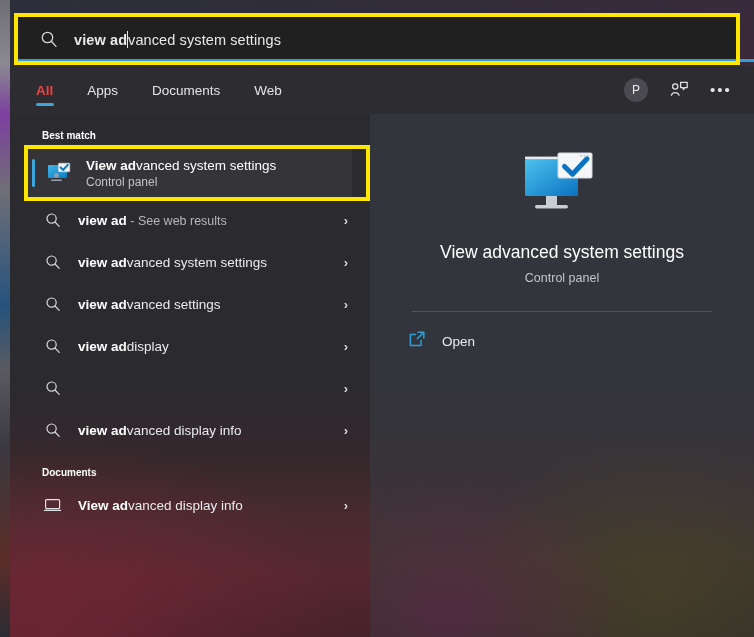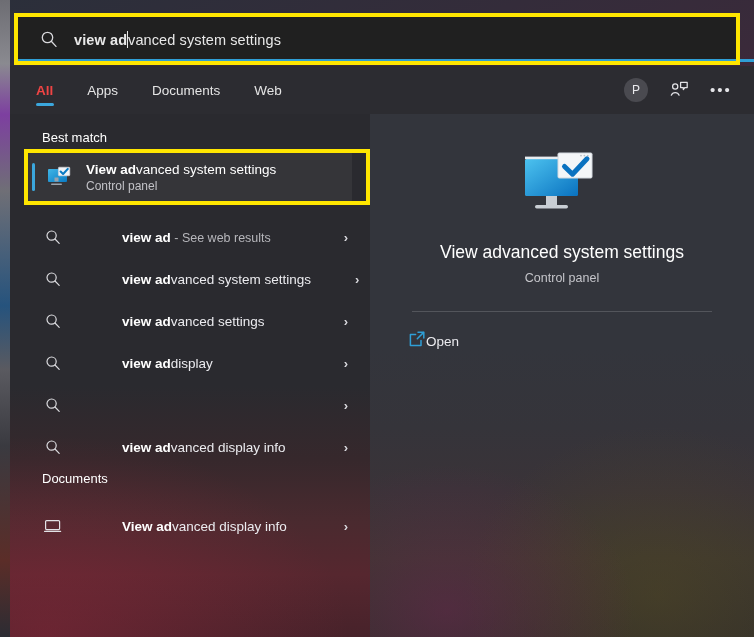--- a/index.html
+++ b/index.html
@@ -92,28 +92,27 @@
       linear-gradient(180deg,
         #2a2a2f 0%, #2a2a2f 52%,
         #36282c 66%, #4a2a2f 78%, #56272f 88%, #47222a 100%);
   }
   .results::after{
     content:"";position:absolute;inset:0;
     background:radial-gradient(120% 55% at 10% 100%,rgba(150,40,60,.45),rgba(0,0,0,0) 70%);
     pointer-events:none;
   }
   .sec-head{
-    color:#ffffff;font-size:13px;font-weight:normal;margin:16px 0 6px 32px;
+    color:#ffffff;font-size:10px;font-weight:bold;margin:16px 0 6px 32px;
     position:relative;z-index:2;
   }
   .row{
-    position:relative;z-index:2;display:flex;align-items:flex-end;
+    position:relative;z-index:2;display:flex;align-items:center;
     height:42px;margin:0 12px 0 20px;padding:0 10px 0 12px;border-radius:4px;
     cursor:default;
-    gap:44px;
   }
   .row .ic{
     width:22px;flex:none;display:flex;align-items:center;justify-content:center;
     color:#e6e6ea;margin-right:14px;
   }
   .row .lbl{color:#ebebef;font-size:13.5px;white-space:nowrap;}
   .row .lbl b{font-weight:bold;color:#ffffff;}
   .row .suffix{color:#b6b6bb;font-size:12.5px;}
   .row .arrow{margin-left:auto;color:#d9d9de;font-size:13px;font-weight:bold;}
 
@@ -154,21 +153,21 @@
   .pv-inner{position:relative;z-index:2;display:flex;flex-direction:column;
     align-items:center;padding-top:36px;}
   .pv-icon{width:86px;height:74px;}
   .pv-title{color:#ffffff;font-size:17.5px;margin-top:18px;text-align:center;}
   .pv-sub{color:#c5c5ca;font-size:12.5px;margin-top:8px;}
   .pv-divider{
     width:300px;height:1px;background:rgba(255,255,255,.16);margin-top:26px;
   }
   .pv-action{
     display:flex;align-items:center;align-self:flex-start;margin-left:38px;
-    margin-top:18px;
+    margin-top:18px;gap:16px;
   }
   .pv-action .lbl{color:#ebebef;font-size:13.5px;}
 </style>
 </head>
 <body>
 
 <div class="screen">
 
   <div class="desktop"></div>
   <div class="desktop-strip"></div>

